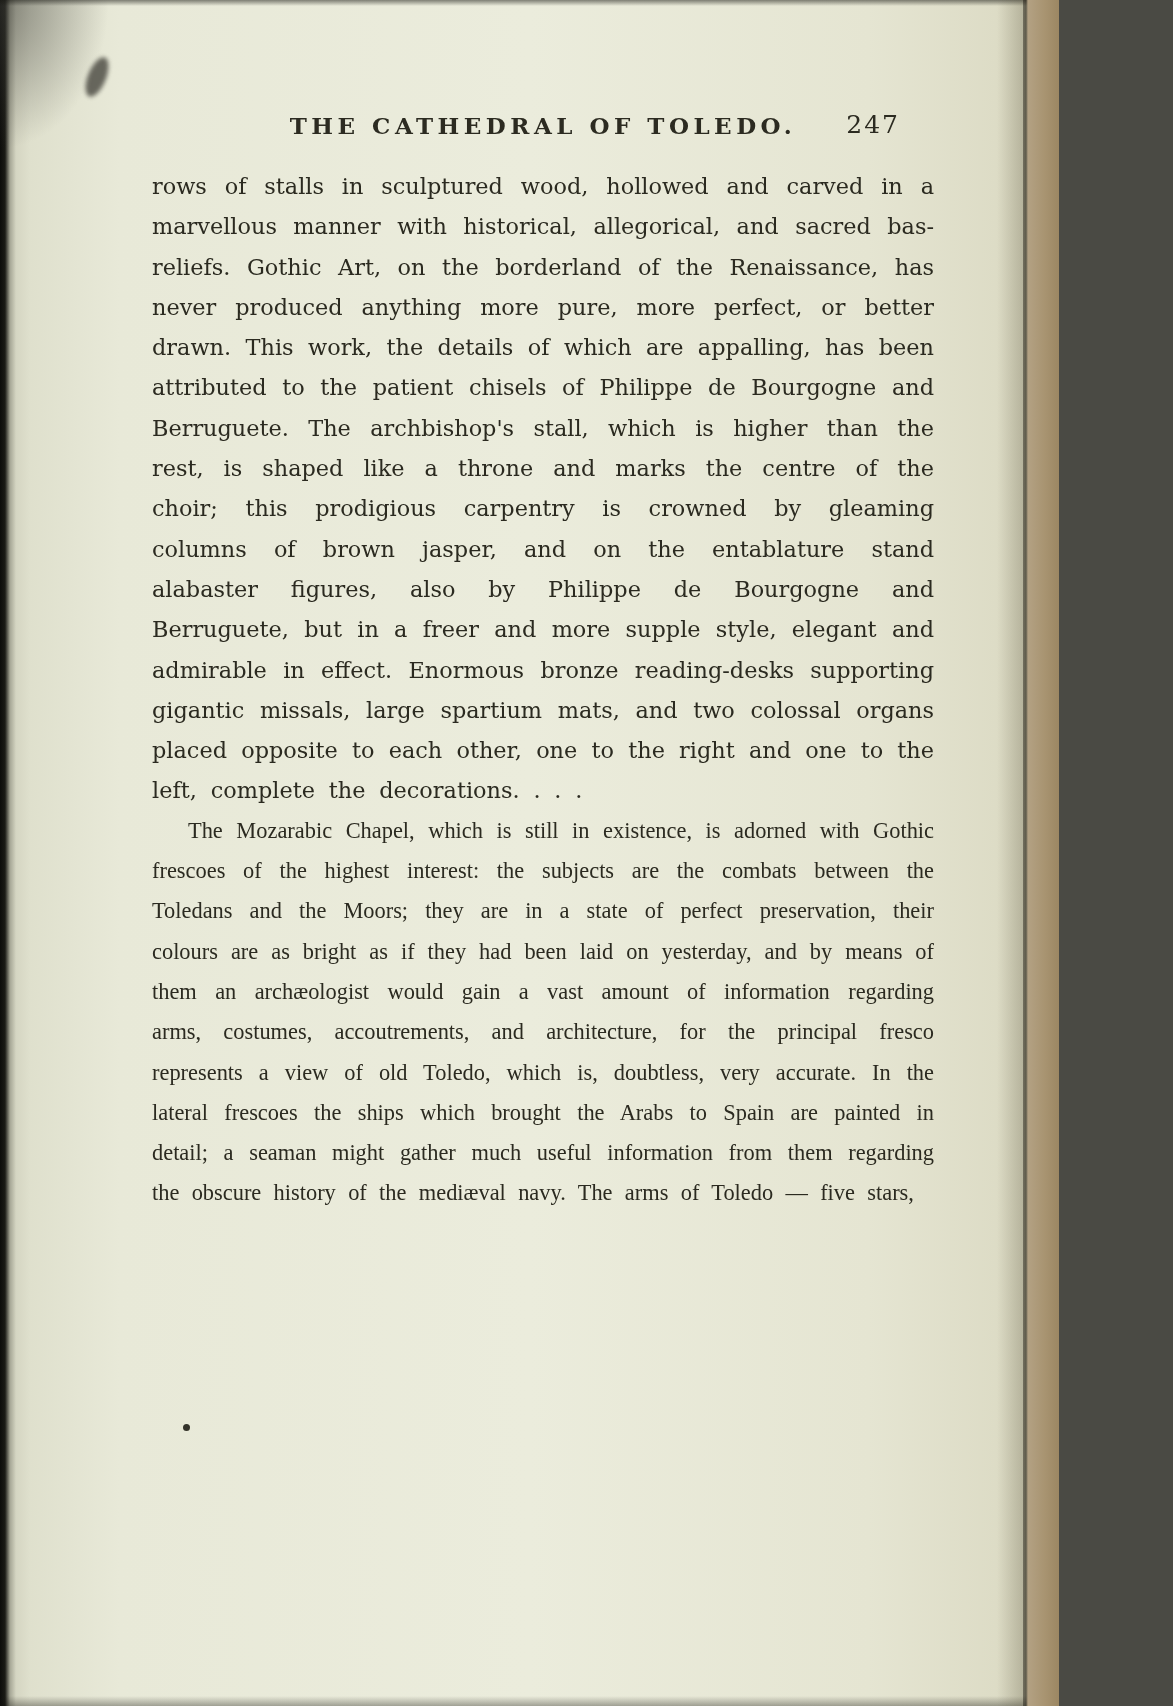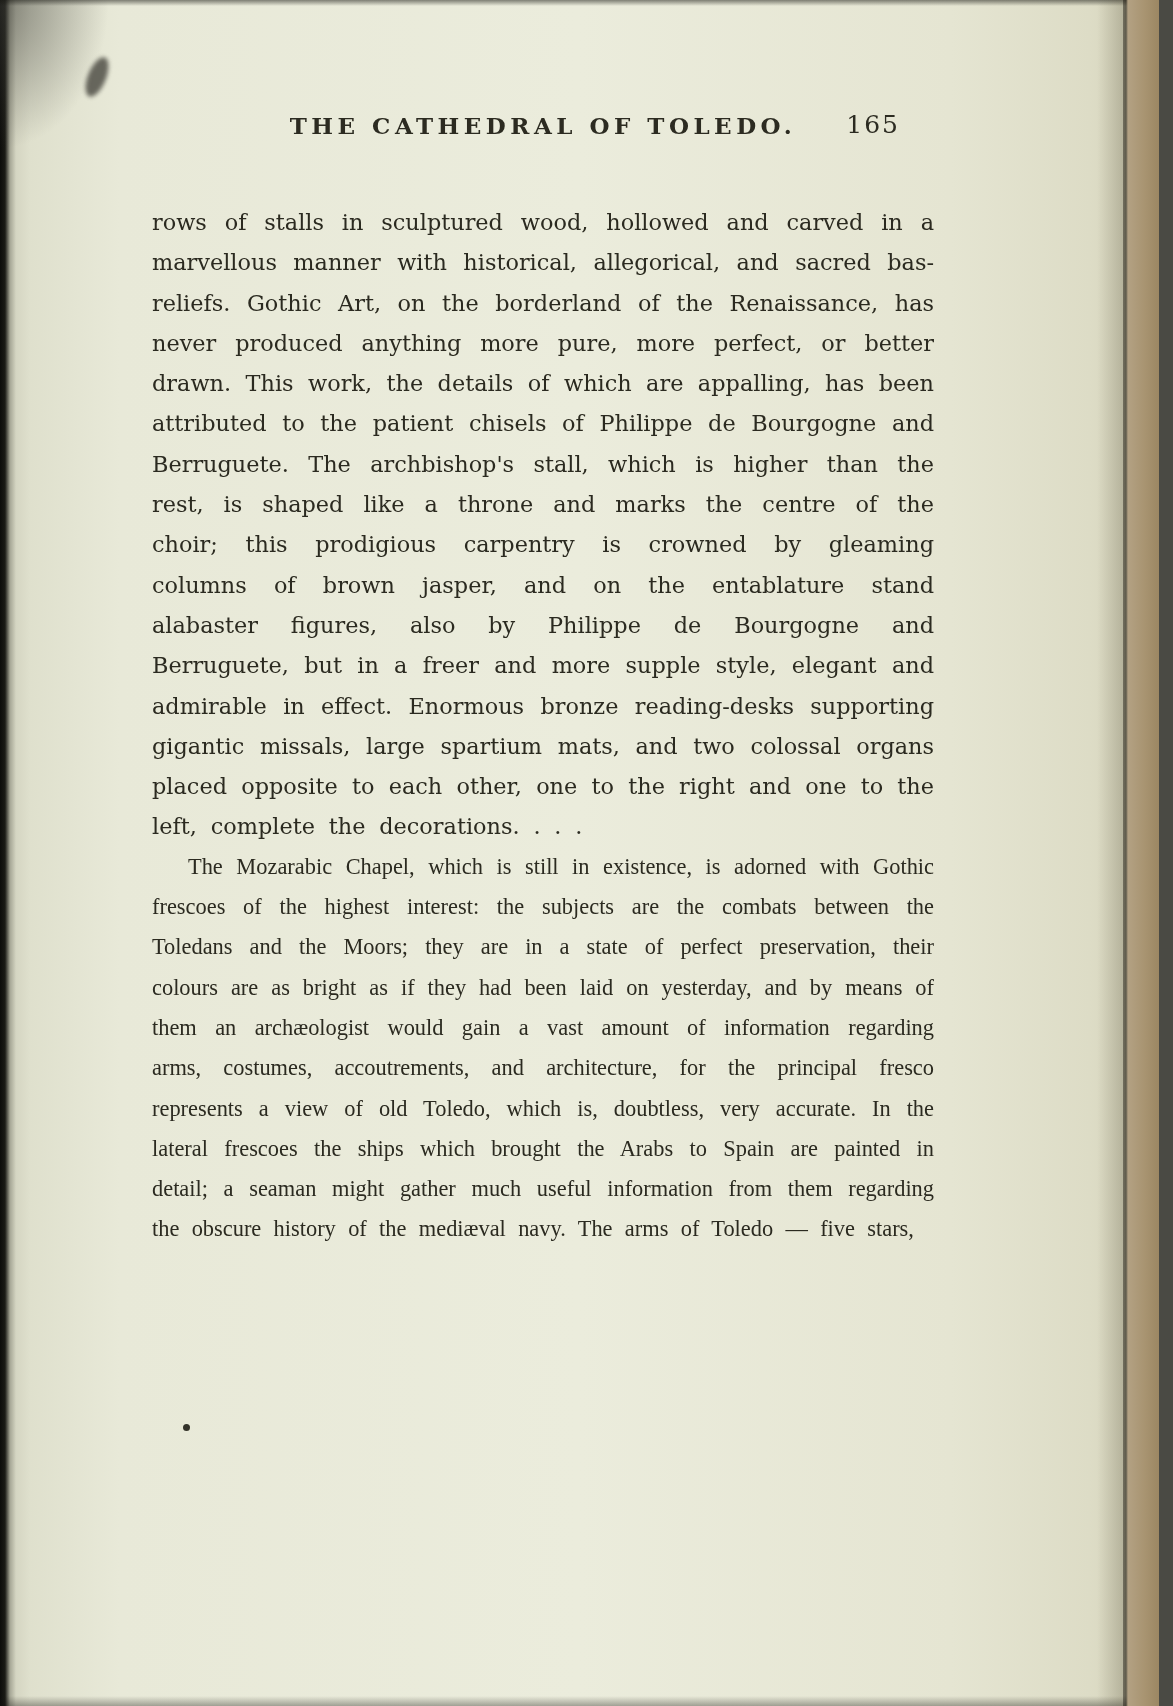--- a/index.html
+++ b/index.html
@@ -2,21 +2,21 @@
 <html><head>
 <meta charset="utf-8">
 <style>
   html, body {
     margin: 0;
     padding: 0;
     background: #4a4a44;
   }
   .page {
     position: relative;
-    width: 1159px;
+    width: 1059px;
     height: 1706px;
     overflow: hidden;
     background: linear-gradient(90deg,
       #c9c9b6 0px, #dfe0cd 30px, #e8e9d8 120px, #ebecdc 50%,
       #e5e5d2 82%, #dddcc6 94%, #d2cfb4 100%);
     font-family: "DejaVu Serif", "Liberation Serif", serif;
     color: #2a291f;
   }
   
   .edge-left {
@@ -67,21 +67,21 @@
     color: #2c2b21;
   }
   .running-head .folio {
     position: absolute; right: 34px; top: -2px;
     font-size: 25px; letter-spacing: 2px;
     color: #2c2b21;
   }
 
   
   .text-block {
-    position: absolute; left: 152px; top: 166px; width: 782px; margin-top: 36px;
+    position: absolute; left: 152px; top: 166px; width: 782px;
   }
   .text-block p {
     margin: 0;
     font-size: 22.4px;
     line-height: 40.3px;
     text-align: justify;
     word-spacing: 0.30em;
     color: #2b2a20;
     text-rendering: optimizeLegibility;
   }
@@ -99,21 +99,21 @@
   <div class="edge-left-wear"></div>
   <div class="edge-top"></div>
   <div class="edge-bottom"></div>
   <div class="edge-right-shadow"></div>
   <div class="edge-right"></div>
   <div class="smudge"></div>
   <div class="ink-dot"></div>
 
   <div class="running-head">
     <span class="title">THE CATHEDRAL OF TOLEDO.</span>
-    <span class="folio">165</span>
+    <span class="folio">247</span>
   </div>
 
   <div class="text-block">
     <p>rows of stalls in sculptured wood, hollowed and carved in a marvellous manner with historical, allegorical, and sacred bas-reliefs.  Gothic Art, on the borderland of the Renaissance, has never produced anything more pure, more perfect, or better drawn.  This work, the details of which are appalling, has been attributed to the patient chisels of Philippe de Bourgogne and Berruguete.  The archbishop's stall, which is higher than the rest, is shaped like a throne and marks the centre of the choir; this prodigious carpentry is crowned by gleaming columns of brown jasper, and on the entablature stand alabaster figures, also by Philippe de Bourgogne and Berruguete, but in a freer and more supple style, elegant and admirable in effect.  Enormous bronze reading-desks supporting gigantic missals, large spartium mats, and two colossal organs placed opposite to each other, one to the right and one to the left, complete the decorations. . . .</p>
     <p class="indented">The Mozarabic Chapel, which is still in existence, is adorned with Gothic frescoes of the highest interest: the subjects are the combats between the Toledans and the Moors; they are in a state of perfect preservation, their colours are as bright as if they had been laid on yesterday, and by means of them an archæologist would gain a vast amount of information regarding arms, costumes, accoutrements, and architecture, for the principal fresco represents a view of old Toledo, which is, doubtless, very accurate.  In the lateral frescoes the ships which brought the Arabs to Spain are painted in detail; a seaman might gather much useful information from them regarding the obscure history of the mediæval navy.  The arms of Toledo — five stars,</p>
   </div>
 
 </div>
 
 </body></html>

